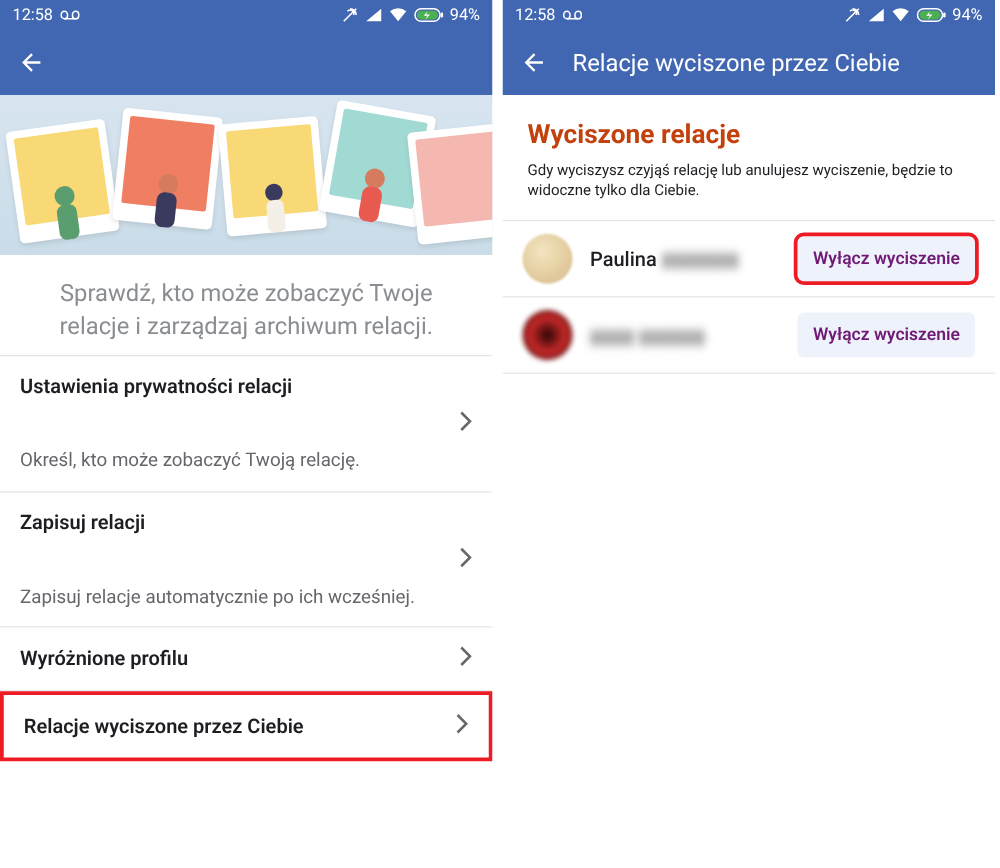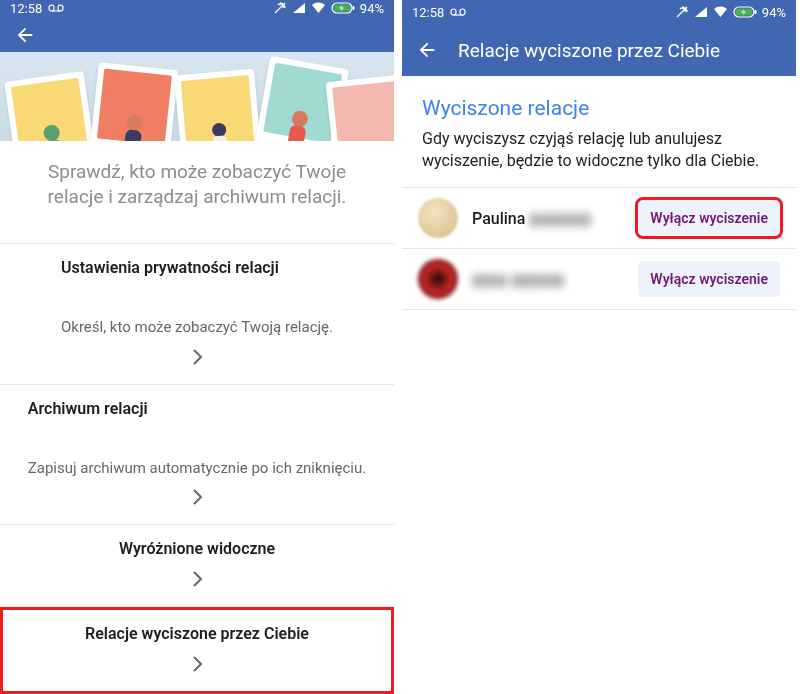--- a/index.html
+++ b/index.html
@@ -92,34 +92,33 @@
     .hero-t4 { left: 262px; top: 10px; transform: rotate(10deg); }
     .hero-t4 .hero-tile-inner { background: #a1d9d3; }
     .hero-t5 { left: 330px; top: 26px; transform: rotate(-6deg); }
     .hero-t5 .hero-tile-inner { background: #f5b8b0; }
     .person-svg {
       position: absolute;
       bottom: -2px;
     }
     .intro-text {
       text-align: center;
-      padding: 18px 30px 33px;
+      padding: 18px 30px 11px;
       font-size: 19px;
       color: #8a8d91;
       line-height: 1.35;
       border-bottom: 1px solid #e4e6eb;
     }
     .setting-row {
       padding: 14px 16px;
       border-bottom: 1px solid #e4e6eb;
       display: flex;
       align-items: center;
       justify-content: space-between;
       gap: 10px;
-      flex-direction: column;
     }
     .setting-text {
       flex: 1;
     }
     .setting-title {
       font-size: 16px;
       color: #1c1e21;
       font-weight: 600;
       margin-bottom: 2px;
     }
@@ -135,26 +134,26 @@
     .highlight-box {
       border: 3px solid #ed1c24;
     }
     
     .section-header {
       padding: 20px 20px 16px;
       border-bottom: 1px solid #e4e6eb;
     }
     .section-title {
       font-size: 21px;
-      font-weight: 400;
-      color: #3b82f6;
+      font-weight: 700;
+      color: #c2410c;
       margin-bottom: 8px;
     }
     .section-desc {
-      font-size: 16px;
+      font-size: 12px;
       color: #1c1e21;
       line-height: 1.35;
     }
     .user-row {
       padding: 10px 16px;
       border-bottom: 1px solid #e4e6eb;
       display: flex;
       align-items: center;
       gap: 14px;
       justify-content: center;
@@ -293,33 +292,33 @@
     </div>
     <span class="chevron">
       <svg width="11" height="18" viewBox="0 0 11 18">
           <path d="M2 2 L9 9 L2 16" fill="none" stroke="#65676b" stroke-width="2"></path>
         </svg>
     </span>
   </div>
 
   <div class="setting-row">
     <div class="setting-text">
-      <div class="setting-title">Archiwum relacji</div>
-      <div class="setting-desc">Zapisuj archiwum automatycznie po ich zniknięciu.</div>
+      <div class="setting-title">Zapisuj relacji</div>
+      <div class="setting-desc">Zapisuj relacje automatycznie po ich wcześniej.</div>
     </div>
     <span class="chevron">
       <svg width="11" height="18" viewBox="0 0 11 18">
           <path d="M2 2 L9 9 L2 16" fill="none" stroke="#65676b" stroke-width="2"></path>
         </svg>
     </span>
   </div>
 
   <div class="setting-row">
     <div class="setting-text">
-      <div class="setting-title">Wyróżnione widoczne</div>
+      <div class="setting-title">Wyróżnione profilu</div>
     </div>
     <span class="chevron">
       <svg width="11" height="18" viewBox="0 0 11 18">
           <path d="M2 2 L9 9 L2 16" fill="none" stroke="#65676b" stroke-width="2"></path>
         </svg>
     </span>
   </div>
 
   <div class="setting-row highlight-box">
     <div class="setting-text">

